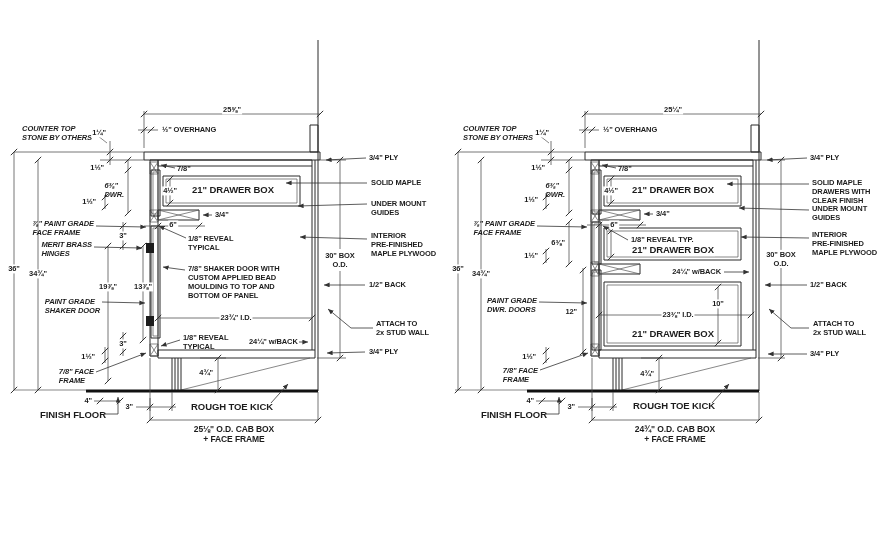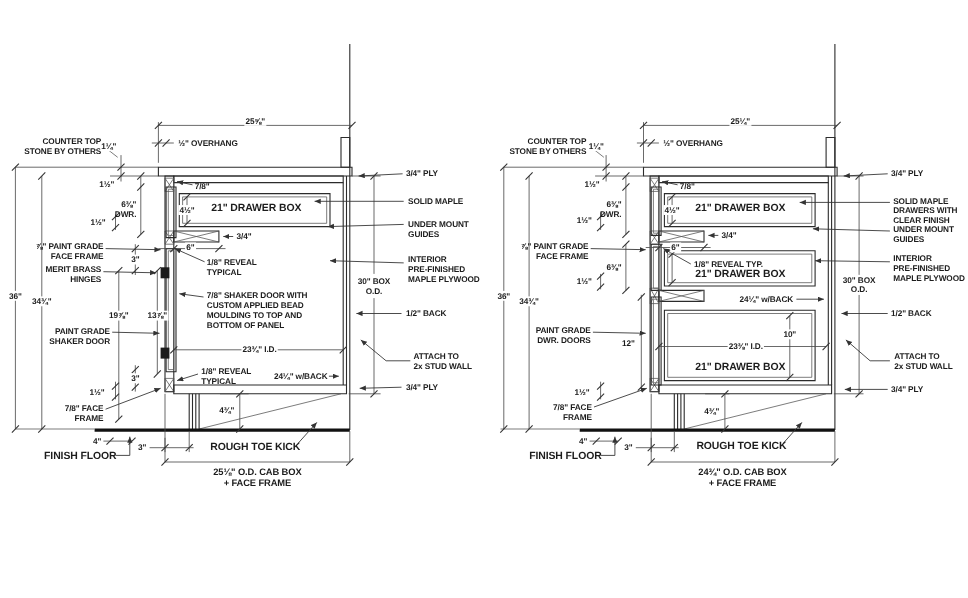--- a/index.html
+++ b/index.html
@@ -13,21 +13,21 @@
   .ldr{stroke:#333;stroke-width:.8;fill:none;}
   .thick{stroke:#111;stroke-width:2.8;fill:none;}
   .fillb{fill:#1c1c1c;stroke:none;}
   .labels{position:absolute;left:0;top:0;width:880px;height:544px;pointer-events:none;}
   .lbl{position:absolute;font-size:7.5px;font-weight:700;color:#1c1c1c;line-height:1.22;
        white-space:pre-line;letter-spacing:-.1px;}
   .l{transform:translate(0,-50%);text-align:left;}
   .r{transform:translate(-100%,-50%);text-align:right;}
   .c{transform:translate(-50%,-50%);text-align:center;}
   .tl{text-align:left;}
-  .tr{transform:translate(-100%,0);text-align:right;}
+  .tr{transform:translate(-100%,0);text-align:left;font-style:italic;}
   .tc{transform:translate(-50%,0);text-align:center;}
   .bg{background:#fff;padding:0 1px;}
   .big{font-size:9.5px;}
   .md{font-size:8.5px;}
 </style>
 </head>
 <body>
 
 <div class="canvas">
 

